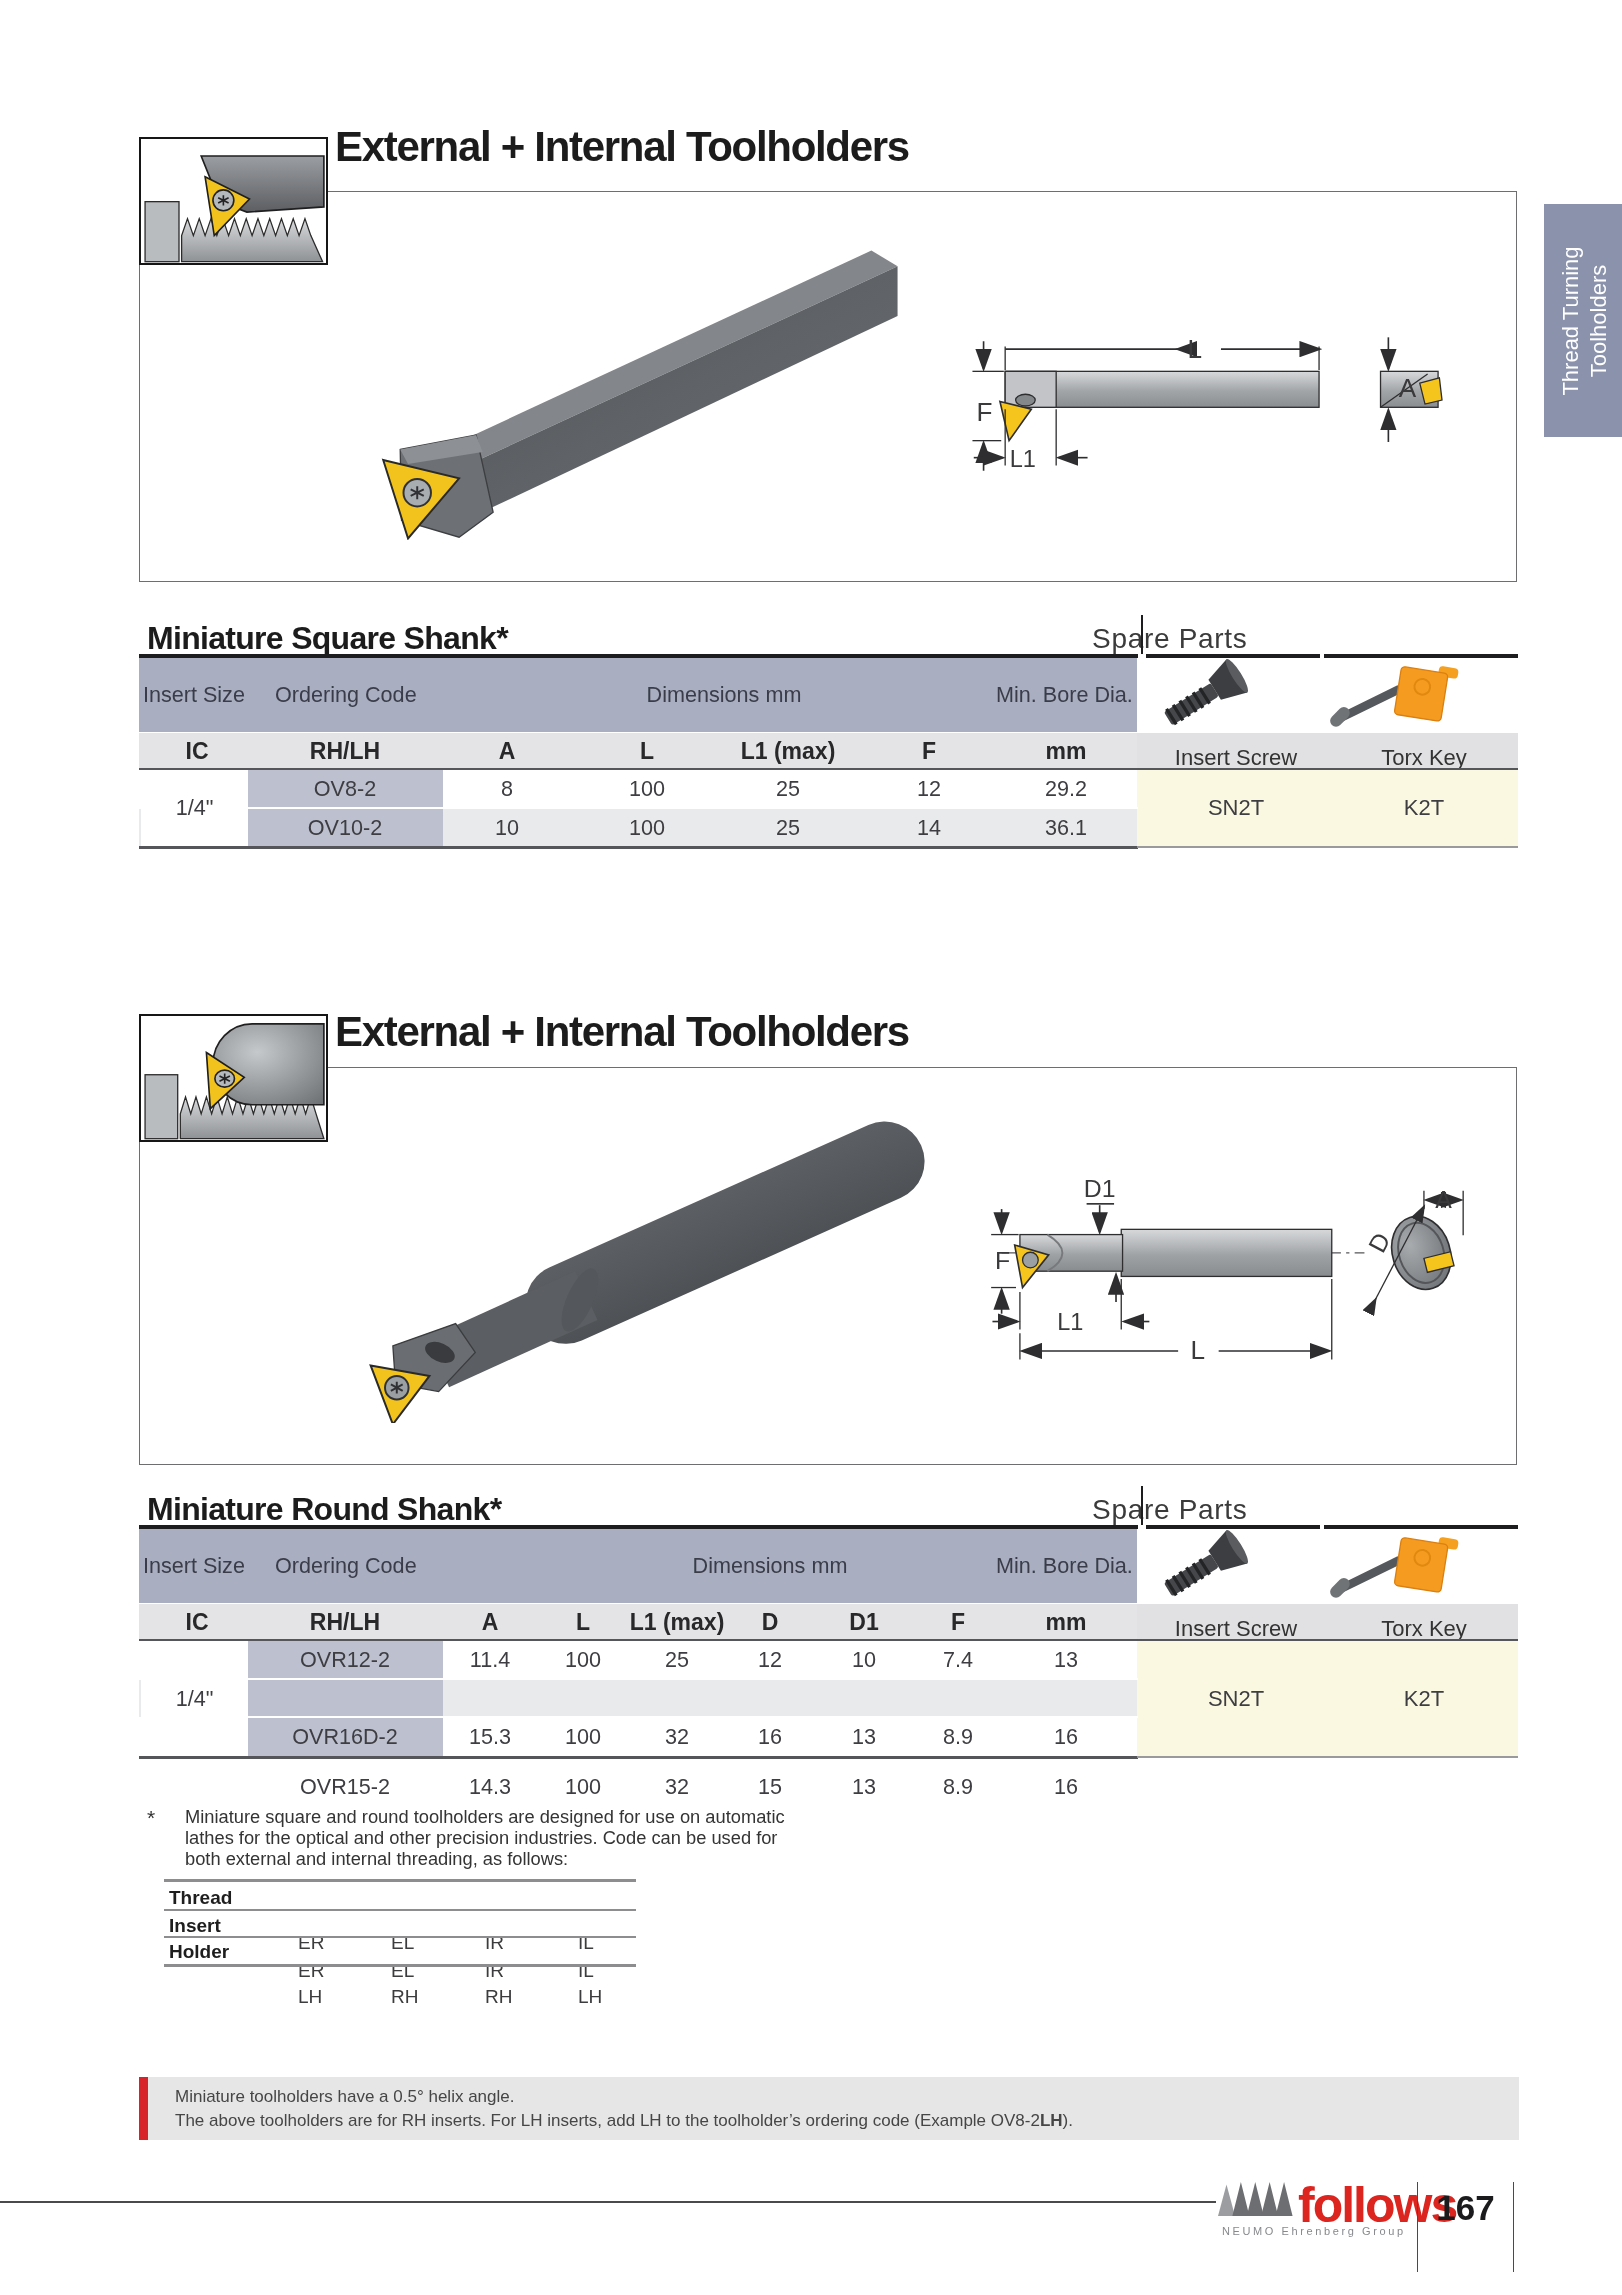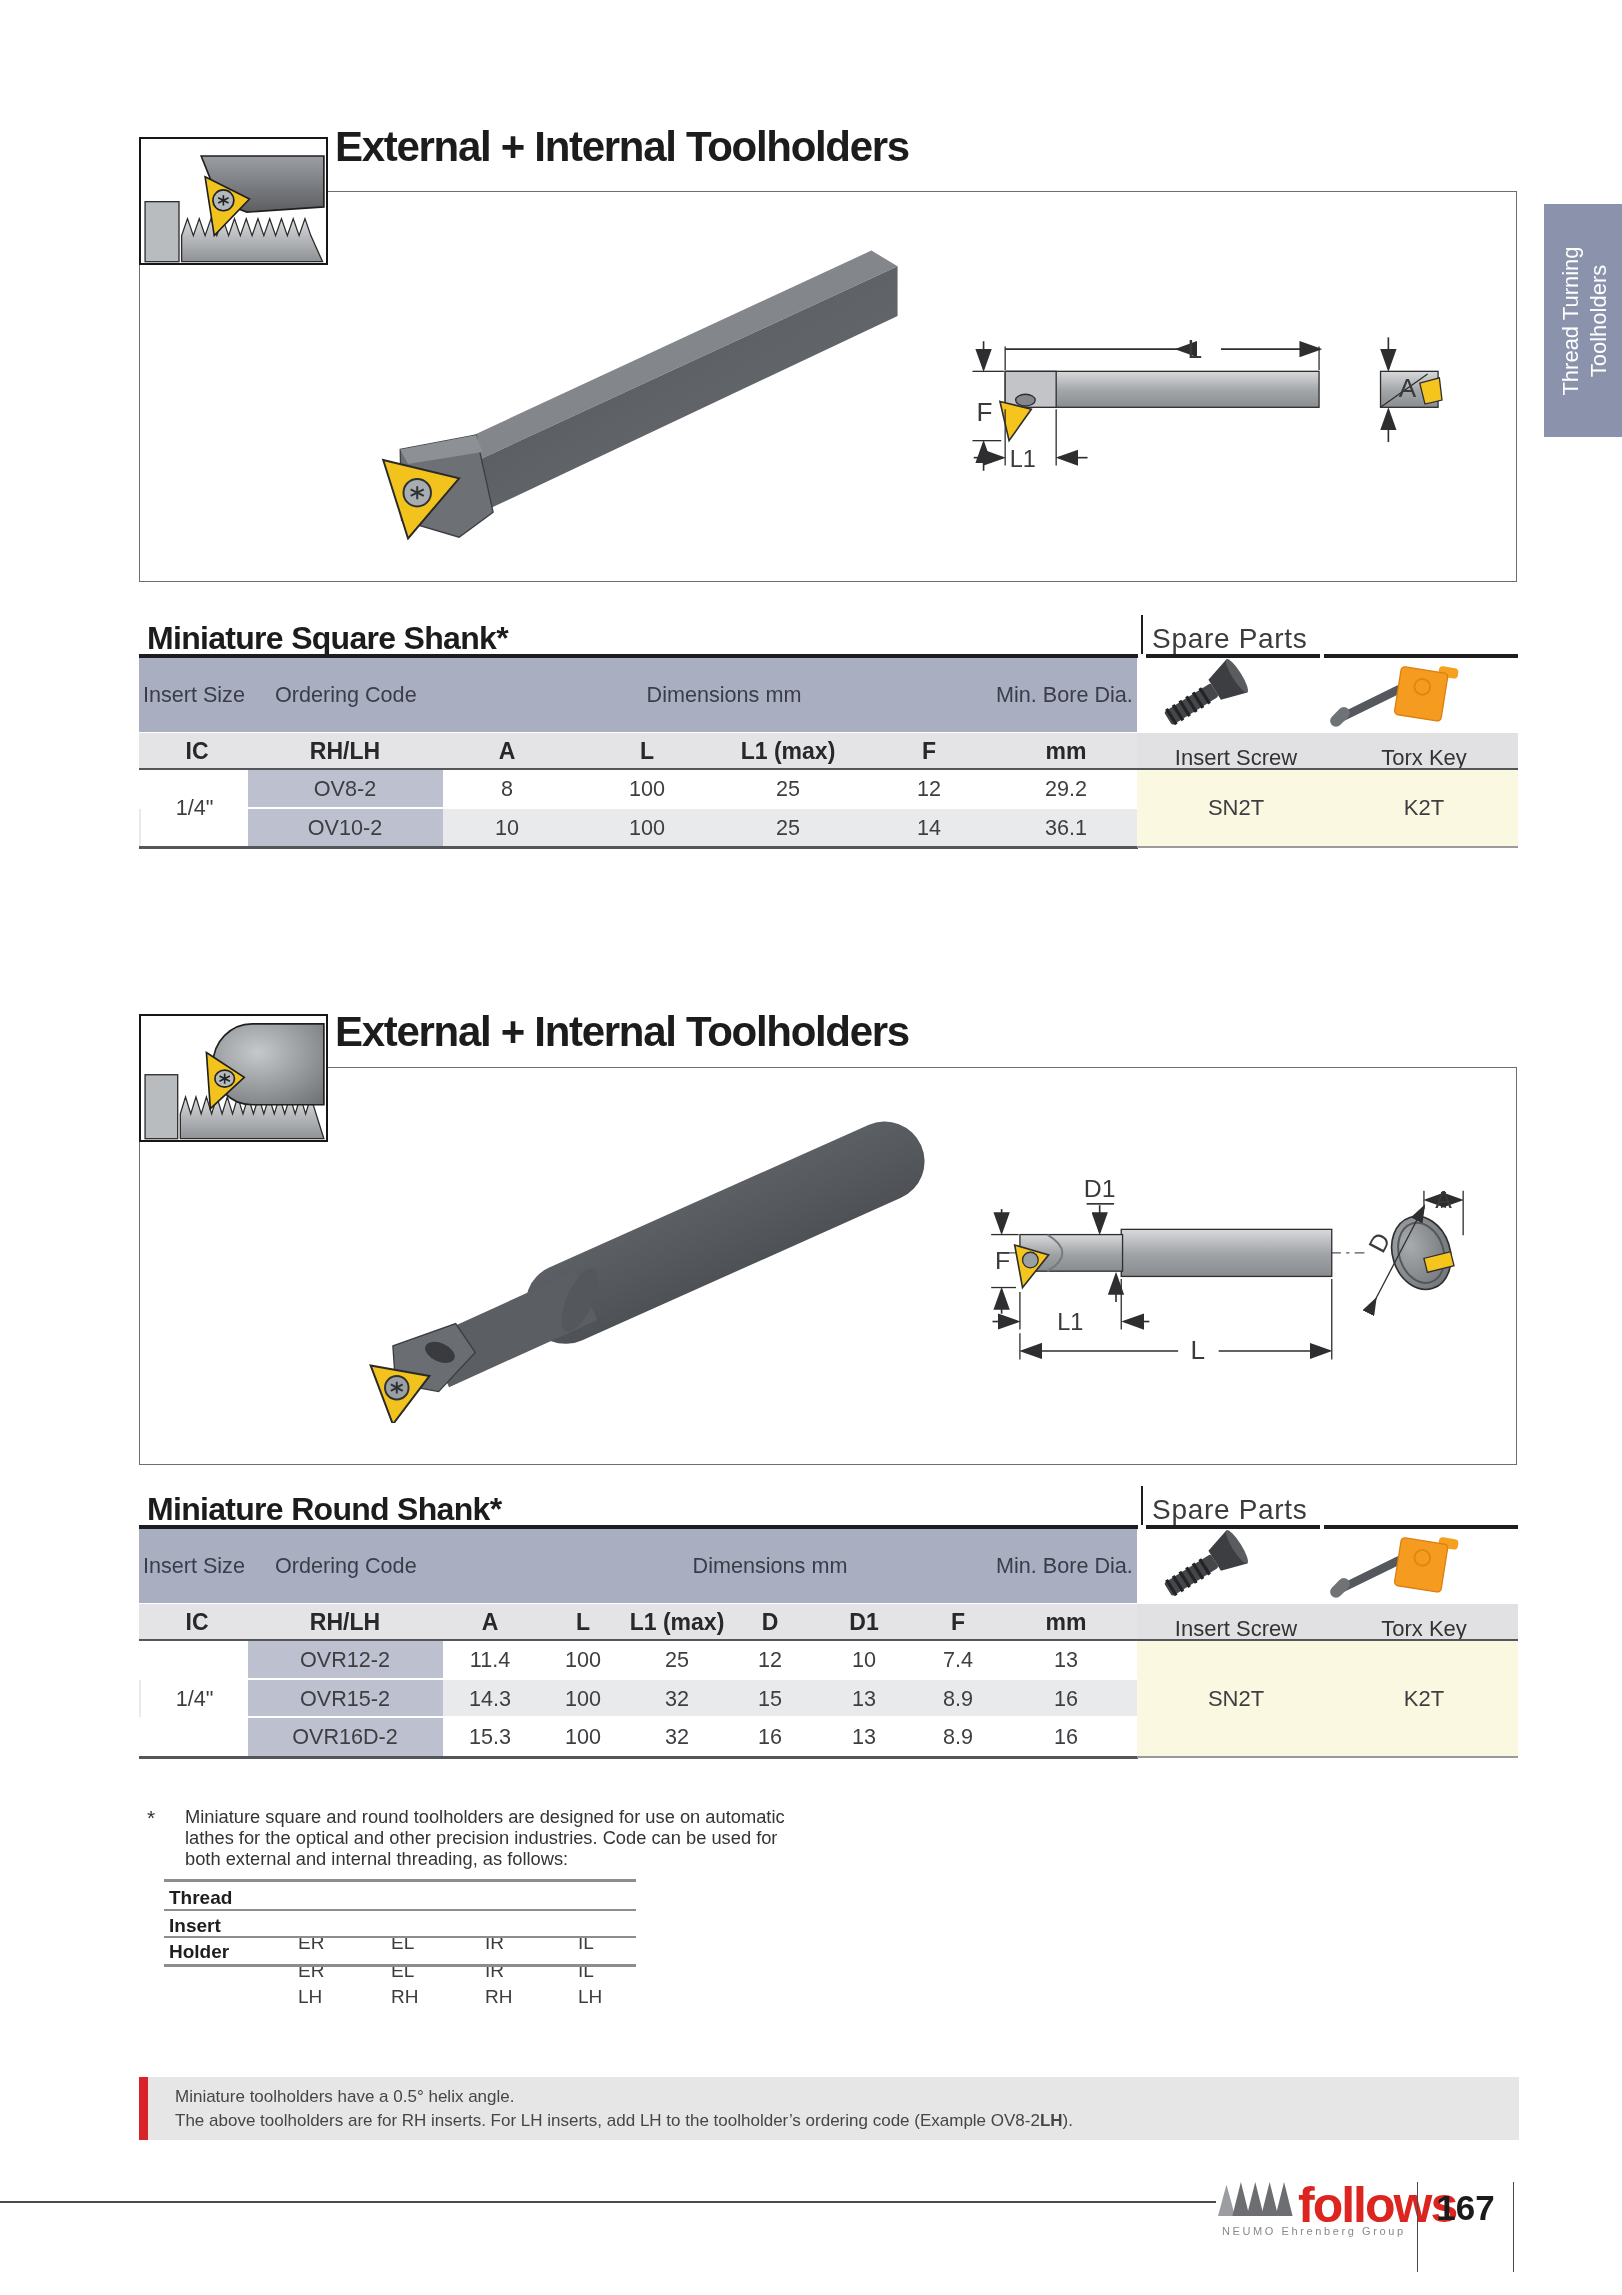--- a/index.html
+++ b/index.html
@@ -16,21 +16,21 @@
   
   .sec-title{position:absolute;left:335px;font-size:42px;font-weight:bold;letter-spacing:-1.3px;color:var(--ink);white-space:nowrap;}
   .t1{top:123px;} .t2{top:1008px;}
   .panel{position:absolute;left:139px;width:1376px;border:1.3px solid #6e6e70;background:#fff;}
   .p1{top:191px;height:389px;} .p2{top:1067px;height:396px;}
   .thumb{position:absolute;left:139px;width:185px;height:124px;background:#fff;border:2px solid #161616;}
   .tb1{top:137px;} .tb2{top:1014px;}
   .thumb svg{display:block;}
   
   .block-title{position:absolute;left:147px;font-size:32px;font-weight:bold;letter-spacing:-0.7px;color:var(--ink);white-space:nowrap;}
-  .spare-title{position:absolute;left:1152px;font-size:28px;font-weight:normal;color:#3b3b3b;letter-spacing:0.7px;white-space:nowrap;text-align:right;}
+  .spare-title{position:absolute;left:1092px;font-size:28px;font-weight:normal;color:#3b3b3b;letter-spacing:0.7px;white-space:nowrap;text-align:right;}
   .rule{position:absolute;height:3.9px;background:#1d1d1f;}
   .vtick{position:absolute;width:2px;background:#1d1d1f;}
   .band1{position:absolute;left:139px;width:999px;height:74px;background:var(--band);color:#3a3d49;font-size:21.6px;}
   .band1 span{position:absolute;top:50%;transform:translateY(-50%);white-space:nowrap;}
   .sp-white{position:absolute;left:1137px;width:381px;height:74px;background:#fff;}
   .band2{position:absolute;left:139px;width:999px;height:35px;background:var(--band2);color:#28282b;font-size:23px;font-weight:bold;}
   .sp-gray{position:absolute;left:1137px;width:381px;height:49px;background:#E1E1E3;color:#333;font-size:22px;font-weight:normal;}
   .hline{position:absolute;background:#55565A;height:2.6px;}
   .row{position:absolute;left:139px;width:999px;height:37px;font-size:21.6px;color:#3e3e42;}
   .row.w{background:#fff;} .row.g{background:var(--alt);}
@@ -398,21 +398,21 @@
   <span class="cc x-code">OVR12-2</span>
   <span class="cc x2-a">11.4</span>
   <span class="cc x2-l">100</span>
   <span class="cc x2-l1">25</span>
   <span class="cc x2-d">12</span>
   <span class="cc x2-d1">10</span>
   <span class="cc x2-f">7.4</span>
   <span class="cc x2-mm">13</span>
 </div>
 <div style="position:absolute;left:247px;top:1678px;width:891px;height:2px;background:#fff;"></div>
-<div class="row" style="top:1680px;background:transparent;padding-left:48px;">
+<div class="row" style="top:1768px;background:transparent;padding-left:48px;">
   <span class="cc x-code">OVR15-2</span>
   <span class="cc x2-a">14.3</span>
   <span class="cc x2-l">100</span>
   <span class="cc x2-l1">32</span>
   <span class="cc x2-d">15</span>
   <span class="cc x2-d1">13</span>
   <span class="cc x2-f">8.9</span>
   <span class="cc x2-mm">16</span>
 </div>
 <div style="position:absolute;left:247px;top:1716px;width:891px;height:2px;background:#fff;"></div>

